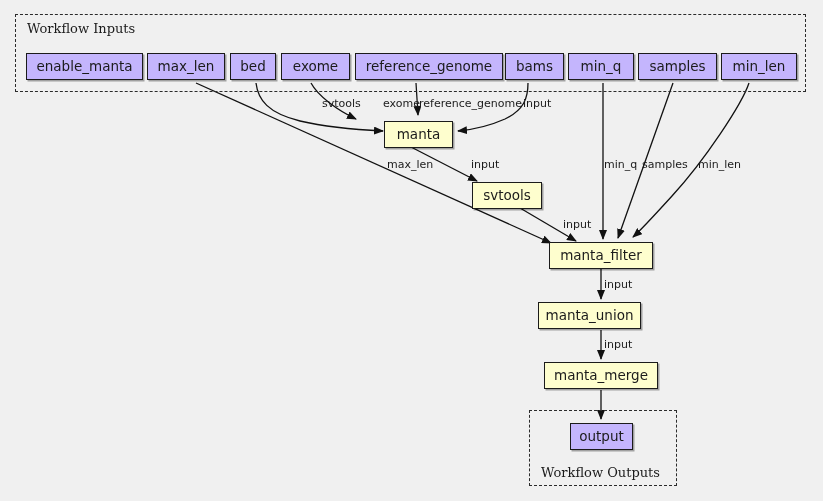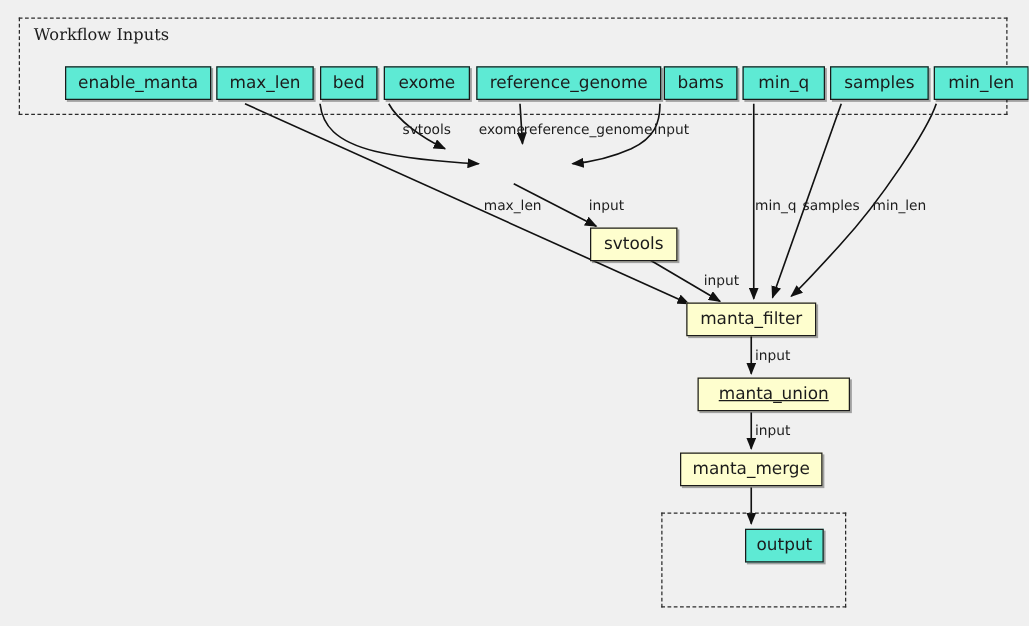--- a/index.html
+++ b/index.html
@@ -32,22 +32,21 @@
     align-items: center;
     justify-content: center;
     font-size: 13.5px;
     color: #1b1b1b;
     white-space: nowrap;
     box-shadow: 1.5px 1.5px 0 rgba(0,0,0,0.33);
     font-family: "DejaVu Sans", sans-serif;
     line-height: 1;
   }
   .node-input {
-    background: #5eead4;
-    margin-left: 26px;
+    background: #c4b5fd;
   }
   .node-step {
     background: #fefece;
   }
   .group-frame {
     position: absolute;
     box-sizing: border-box;
     border: 1.6px dashed #2b2b2b;
     background: transparent;
   }
@@ -114,27 +113,29 @@
   <div class="node-box node-input" style="left:26px; top:53px; width:117px; height:27px;">enable_manta</div>
   <div class="node-box node-input" style="left:147px; top:53px; width:78px; height:27px;">max_len</div>
   <div class="node-box node-input" style="left:230px; top:53px; width:46px; height:27px;text-align:right;">bed</div>
   <div class="node-box node-input" style="left:281px; top:53px; width:69px; height:27px;">exome</div>
   <div class="node-box node-input" style="left:355px; top:53px; width:148px; height:27px;">reference_genome</div>
   <div class="node-box node-input" style="left:505px; top:53px; width:59px; height:27px;">bams</div>
   <div class="node-box node-input" style="left:568px; top:53px; width:66px; height:27px;">min_q</div>
   <div class="node-box node-input" style="left:638px; top:53px; width:79px; height:27px;">samples</div>
   <div class="node-box node-input" style="left:721px; top:53px; width:76px; height:27px;">min_len</div>
 
+  <div class="node-box node-step" style="left:384px; top:121px; width:69px; height:27px;">manta</div>
   <div class="node-box node-step" style="left:549px; top:242px; width:104px; height:27px;">manta_filter</div>
   <div class="node-box node-step" style="left:472px; top:182px; width:70px; height:27px;">svtools</div>
-  <div class="node-box node-step" style="left:558px; top:302px; width:122px; height:27px;text-decoration:underline;">manta_union</div>
+  <div class="node-box node-step" style="left:538px; top:302px; width:103px; height:27px;">manta_union</div>
   <div class="node-box node-step" style="left:544px; top:362px; width:114px; height:27px;">manta_merge</div>
 
   <div class="group-frame" style="left:529px; top:410px; width:148px; height:76px;"></div>
   <div class="node-box node-input" style="left:570px; top:423px; width:63px; height:27px;">output</div>
+  <div class="group-title" style="left:541px; top:465px;">Workflow Outputs</div>
 
   <div class="edge-label" style="left:322px; top:98px;">svtools</div>
   <div class="edge-label" style="left:383px; top:98px;">exome</div>
   <div class="edge-label" style="left:419px; top:98px;">reference_genome</div>
   <div class="edge-label" style="left:523px; top:98px;">input</div>
   <div class="edge-label" style="left:387px; top:159px;">max_len</div>
   <div class="edge-label" style="left:471px; top:159px;">input</div>
   <div class="edge-label" style="left:563px; top:219px;">input</div>
   <div class="edge-label" style="left:604px; top:159px;">min_q</div>
   <div class="edge-label" style="left:642px; top:159px;">samples</div>

